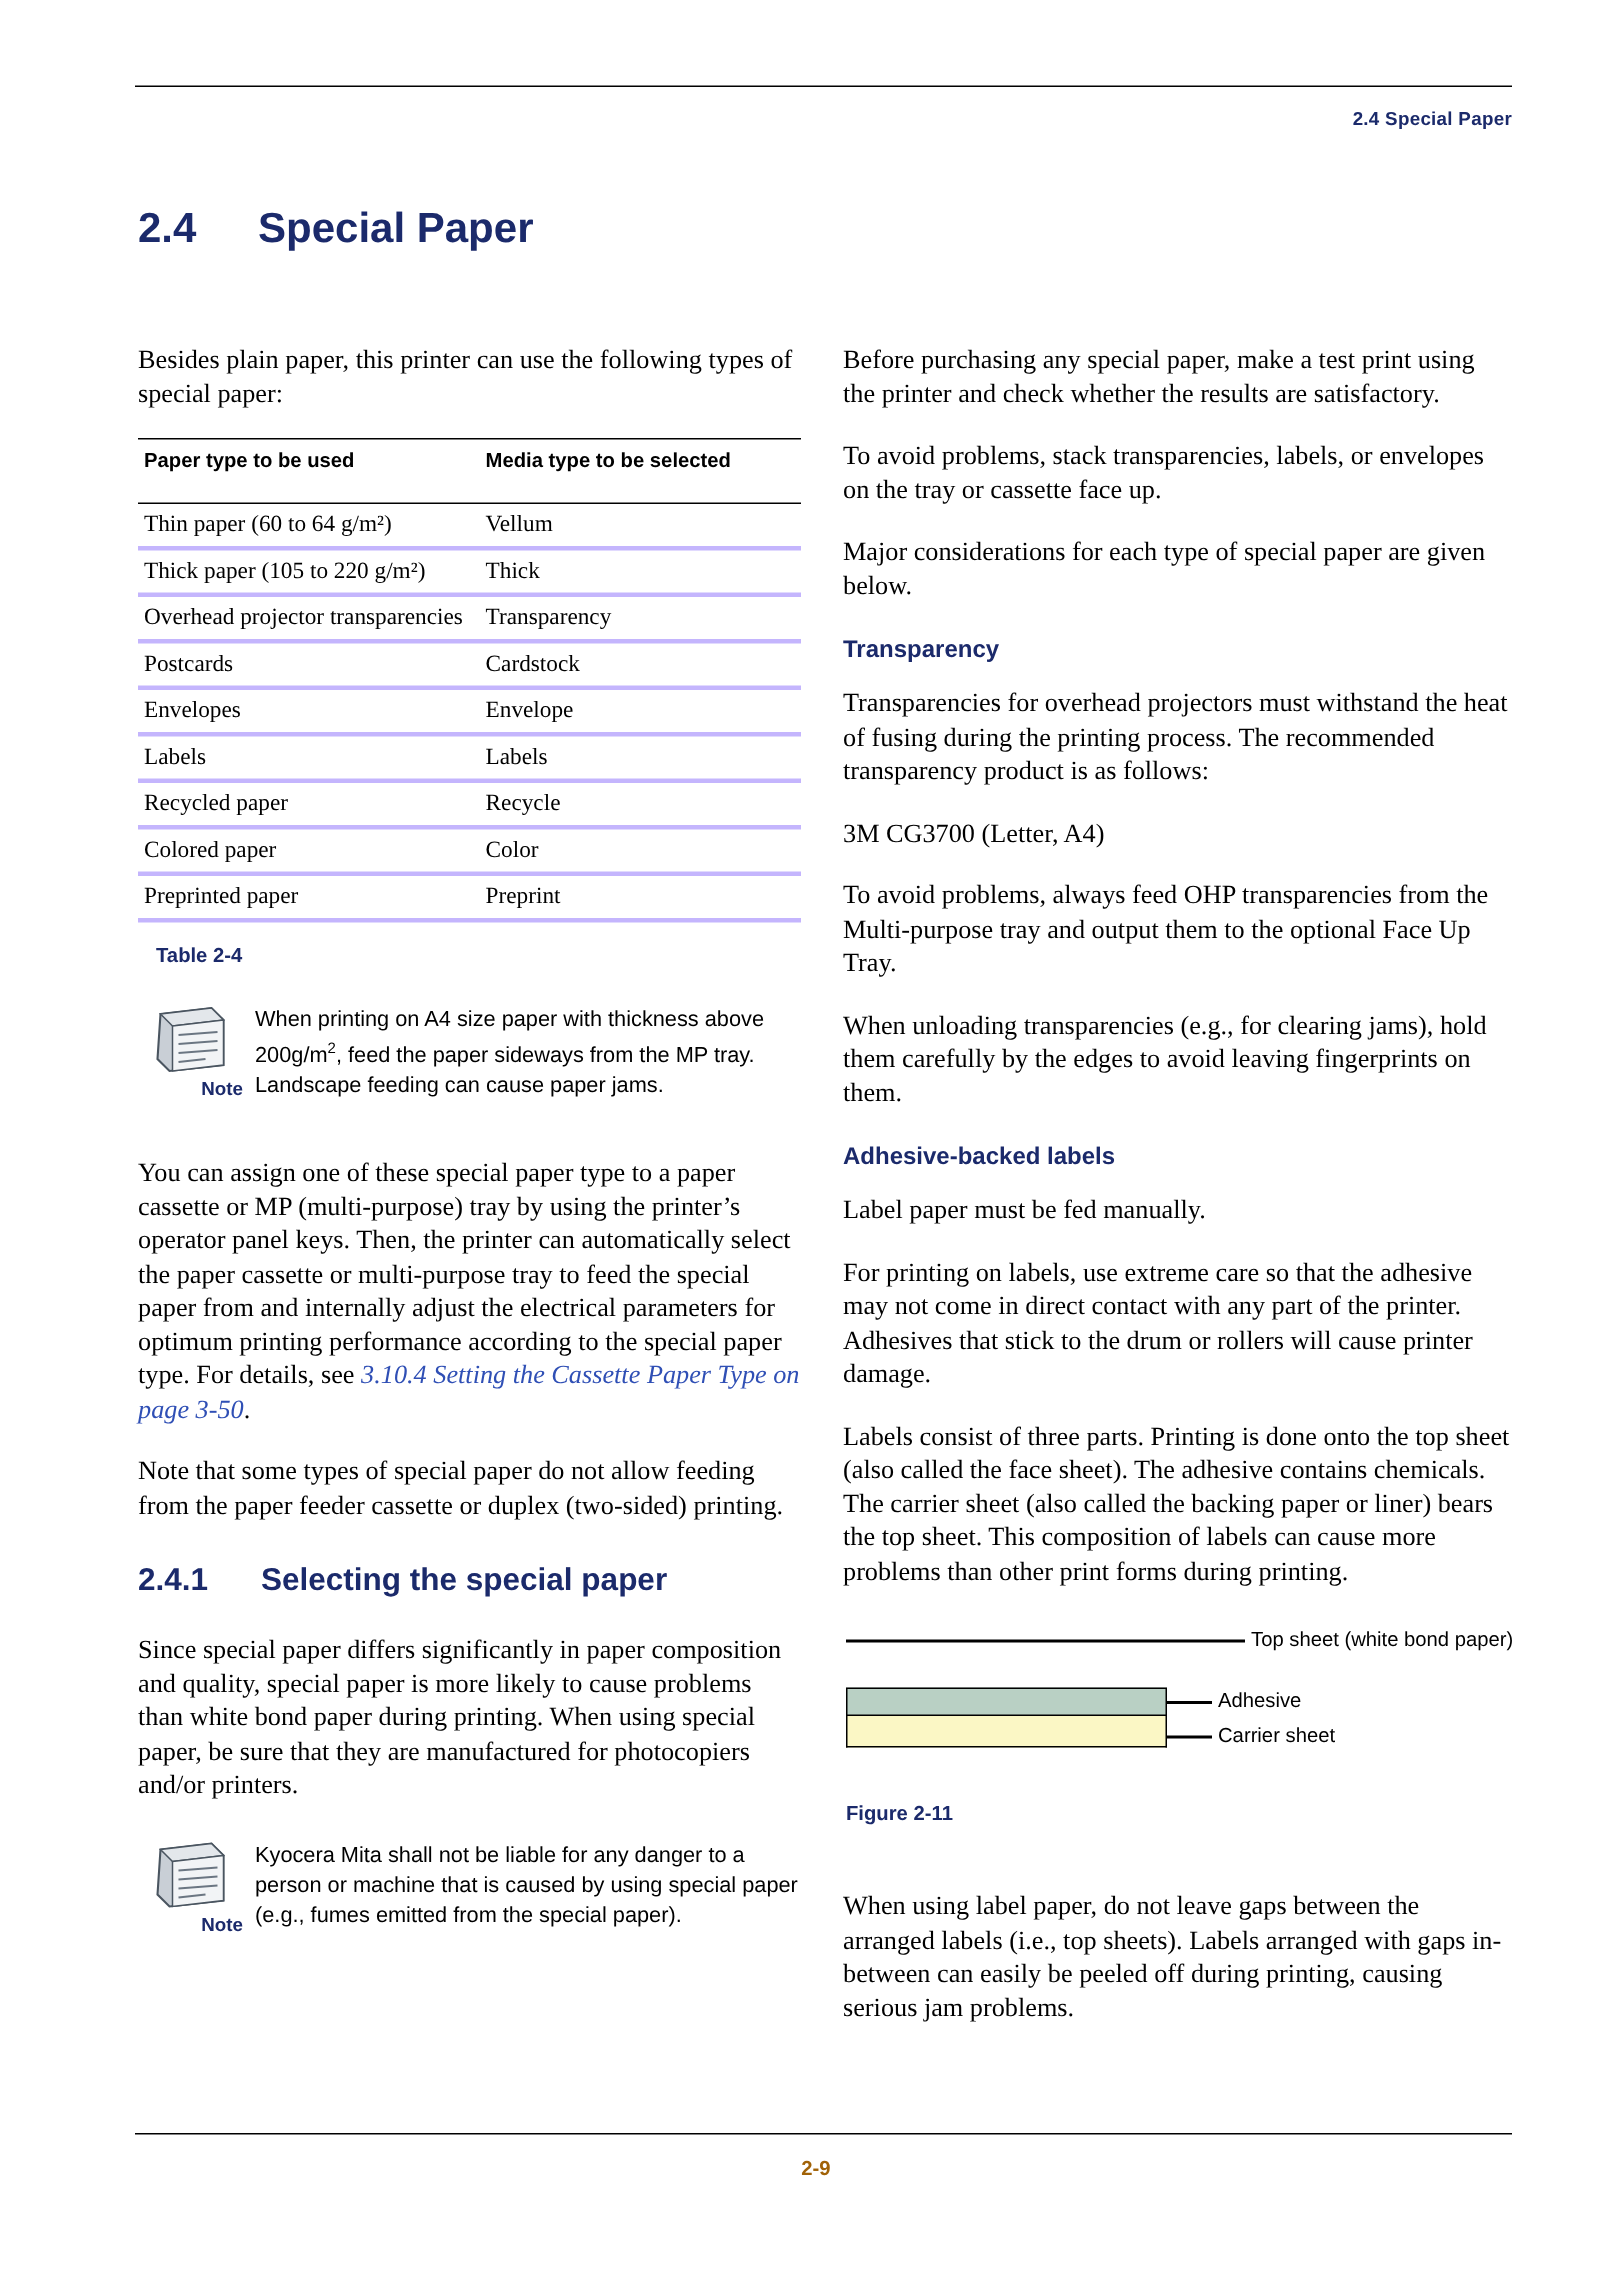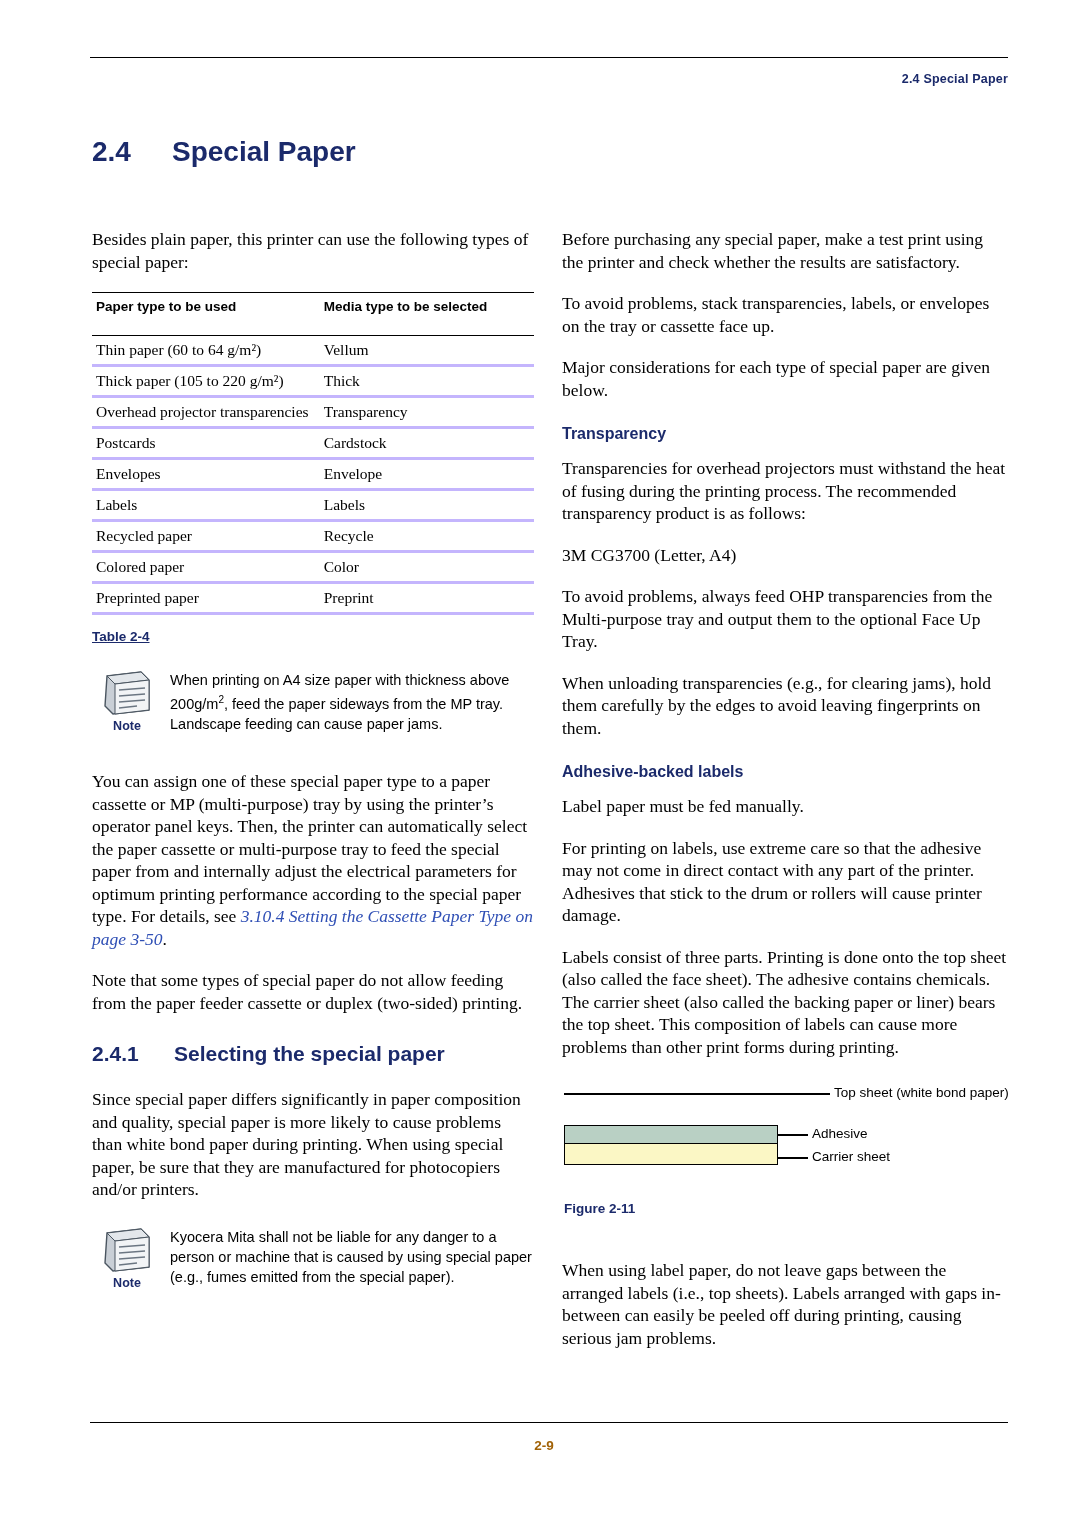--- a/index.html
+++ b/index.html
@@ -95,42 +95,41 @@
     padding: 5px 4px 5px 4px;
     border-bottom: 3px solid #c4b5fd;
   }
   table.paper-table td.c1, table.paper-table th.c1 { width: 228px; }
   table.paper-table td.c2, table.paper-table th.c2 { width: 214px; }
   .table-caption {
     font-family: "Liberation Sans", sans-serif;
     font-weight: bold;
     font-size: 13.5px;
     color: #1b2a6b;
-    margin: 14px 0 0 0;
-    text-decoration: underline;
+    margin: 14px 0 0 12px;
   }
   .figure-caption {
     font-family: "Liberation Sans", sans-serif;
     font-weight: bold;
     font-size: 13.5px;
     color: #1b2a6b;
     margin: 16px 0 0 0;
   }
   
   .note {
     position: relative;
     margin: 26px 0 26px 0;
     min-height: 74px;
   }
   .note .icon-wrap {
     position: absolute;
     left: 0;
     top: 0;
     width: 70px;
-    text-align: center;
+    text-align: right;
   }
   .note .note-label {
     display: block;
     font-family: "Liberation Sans", sans-serif;
     font-weight: bold;
     font-size: 12.5px;
     color: #1b2a6b;
     margin-top: 3px;
   }
   .note .note-text {

